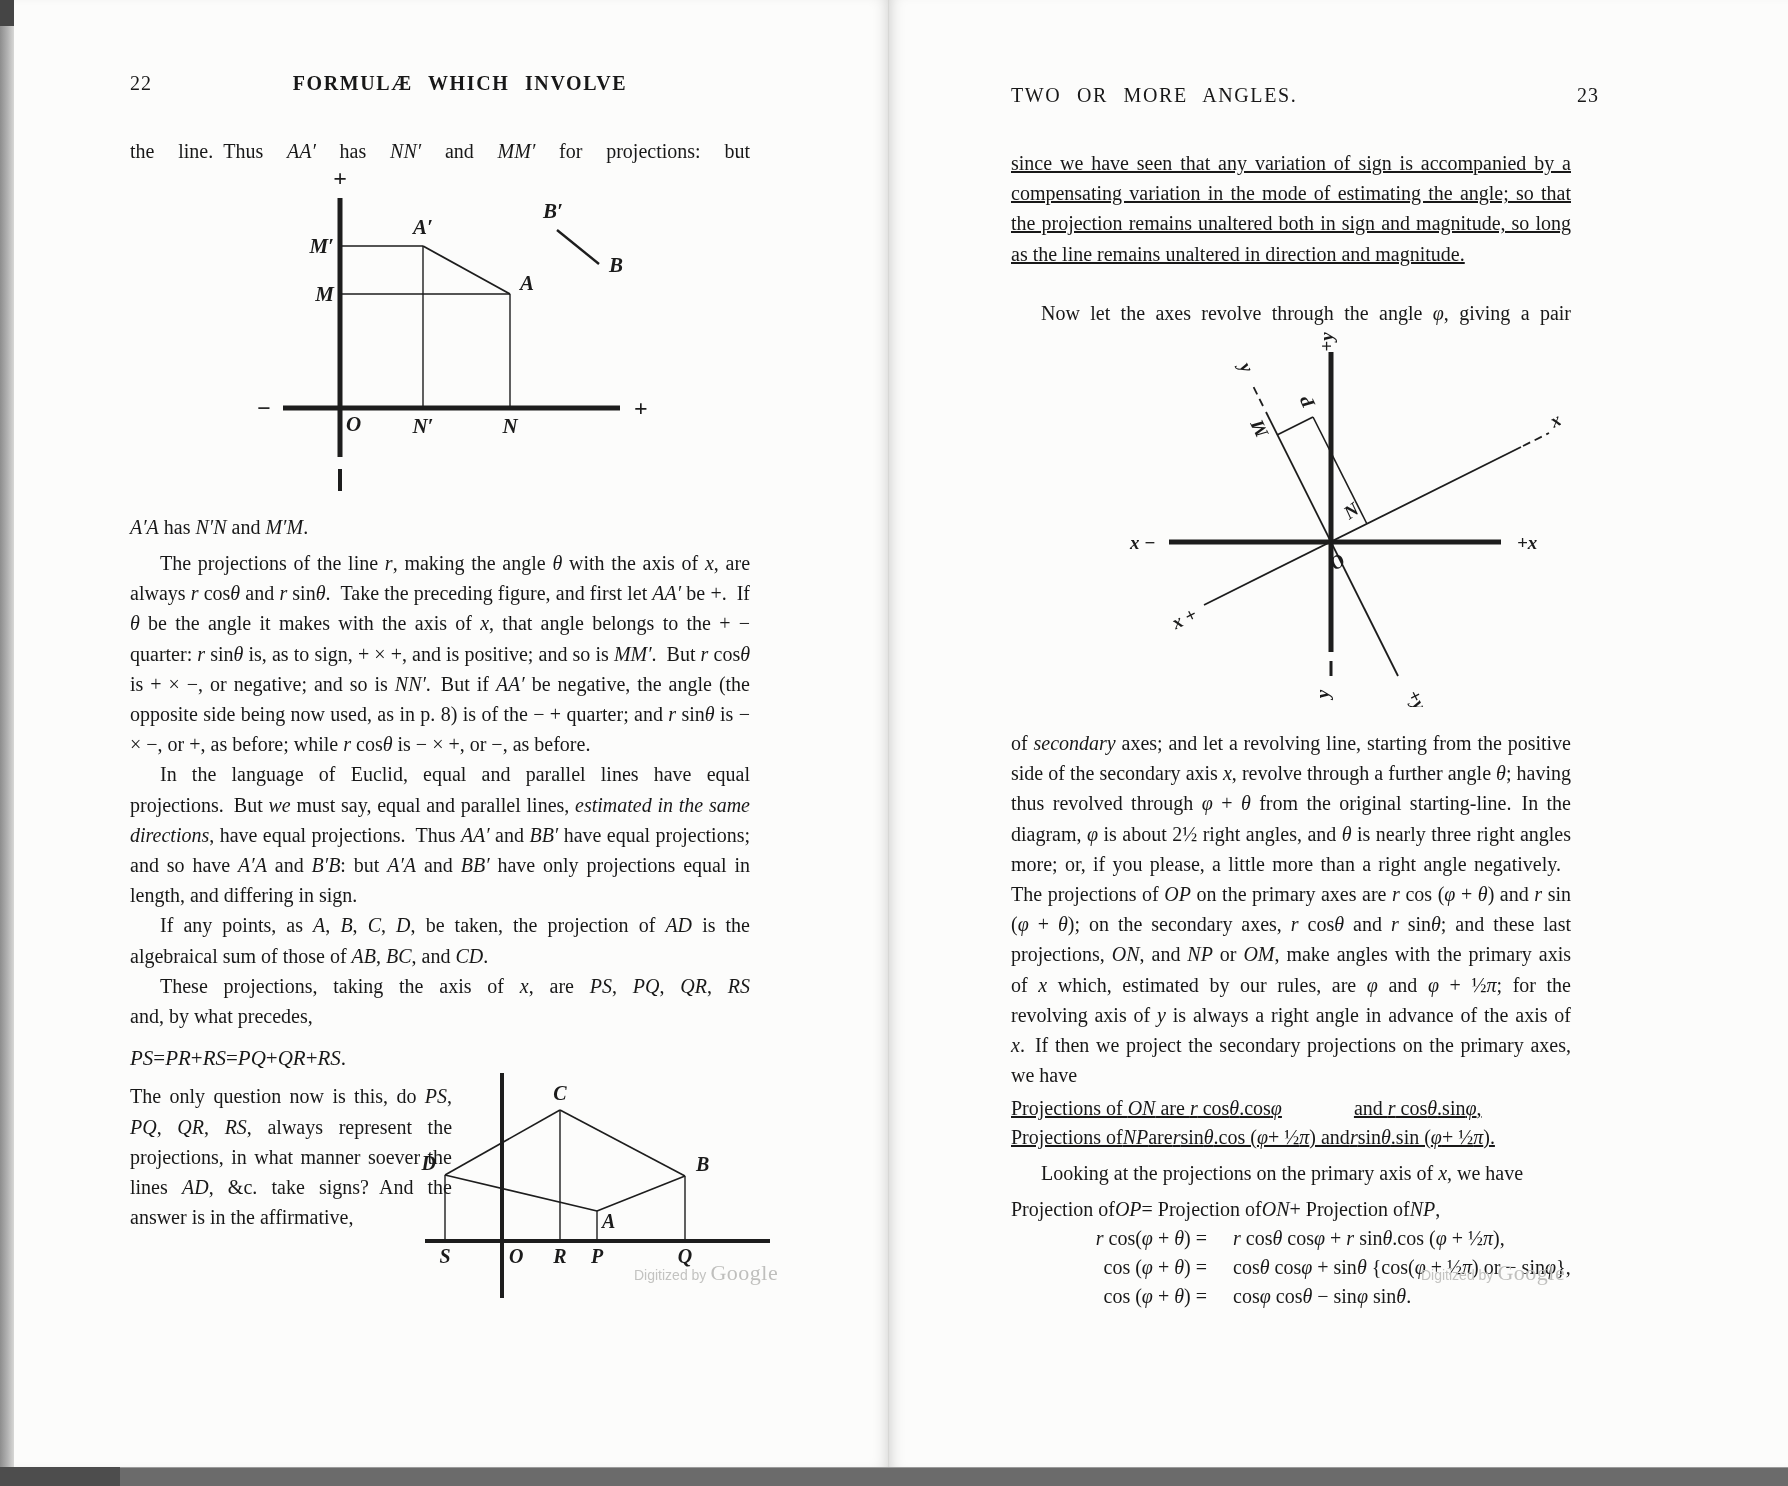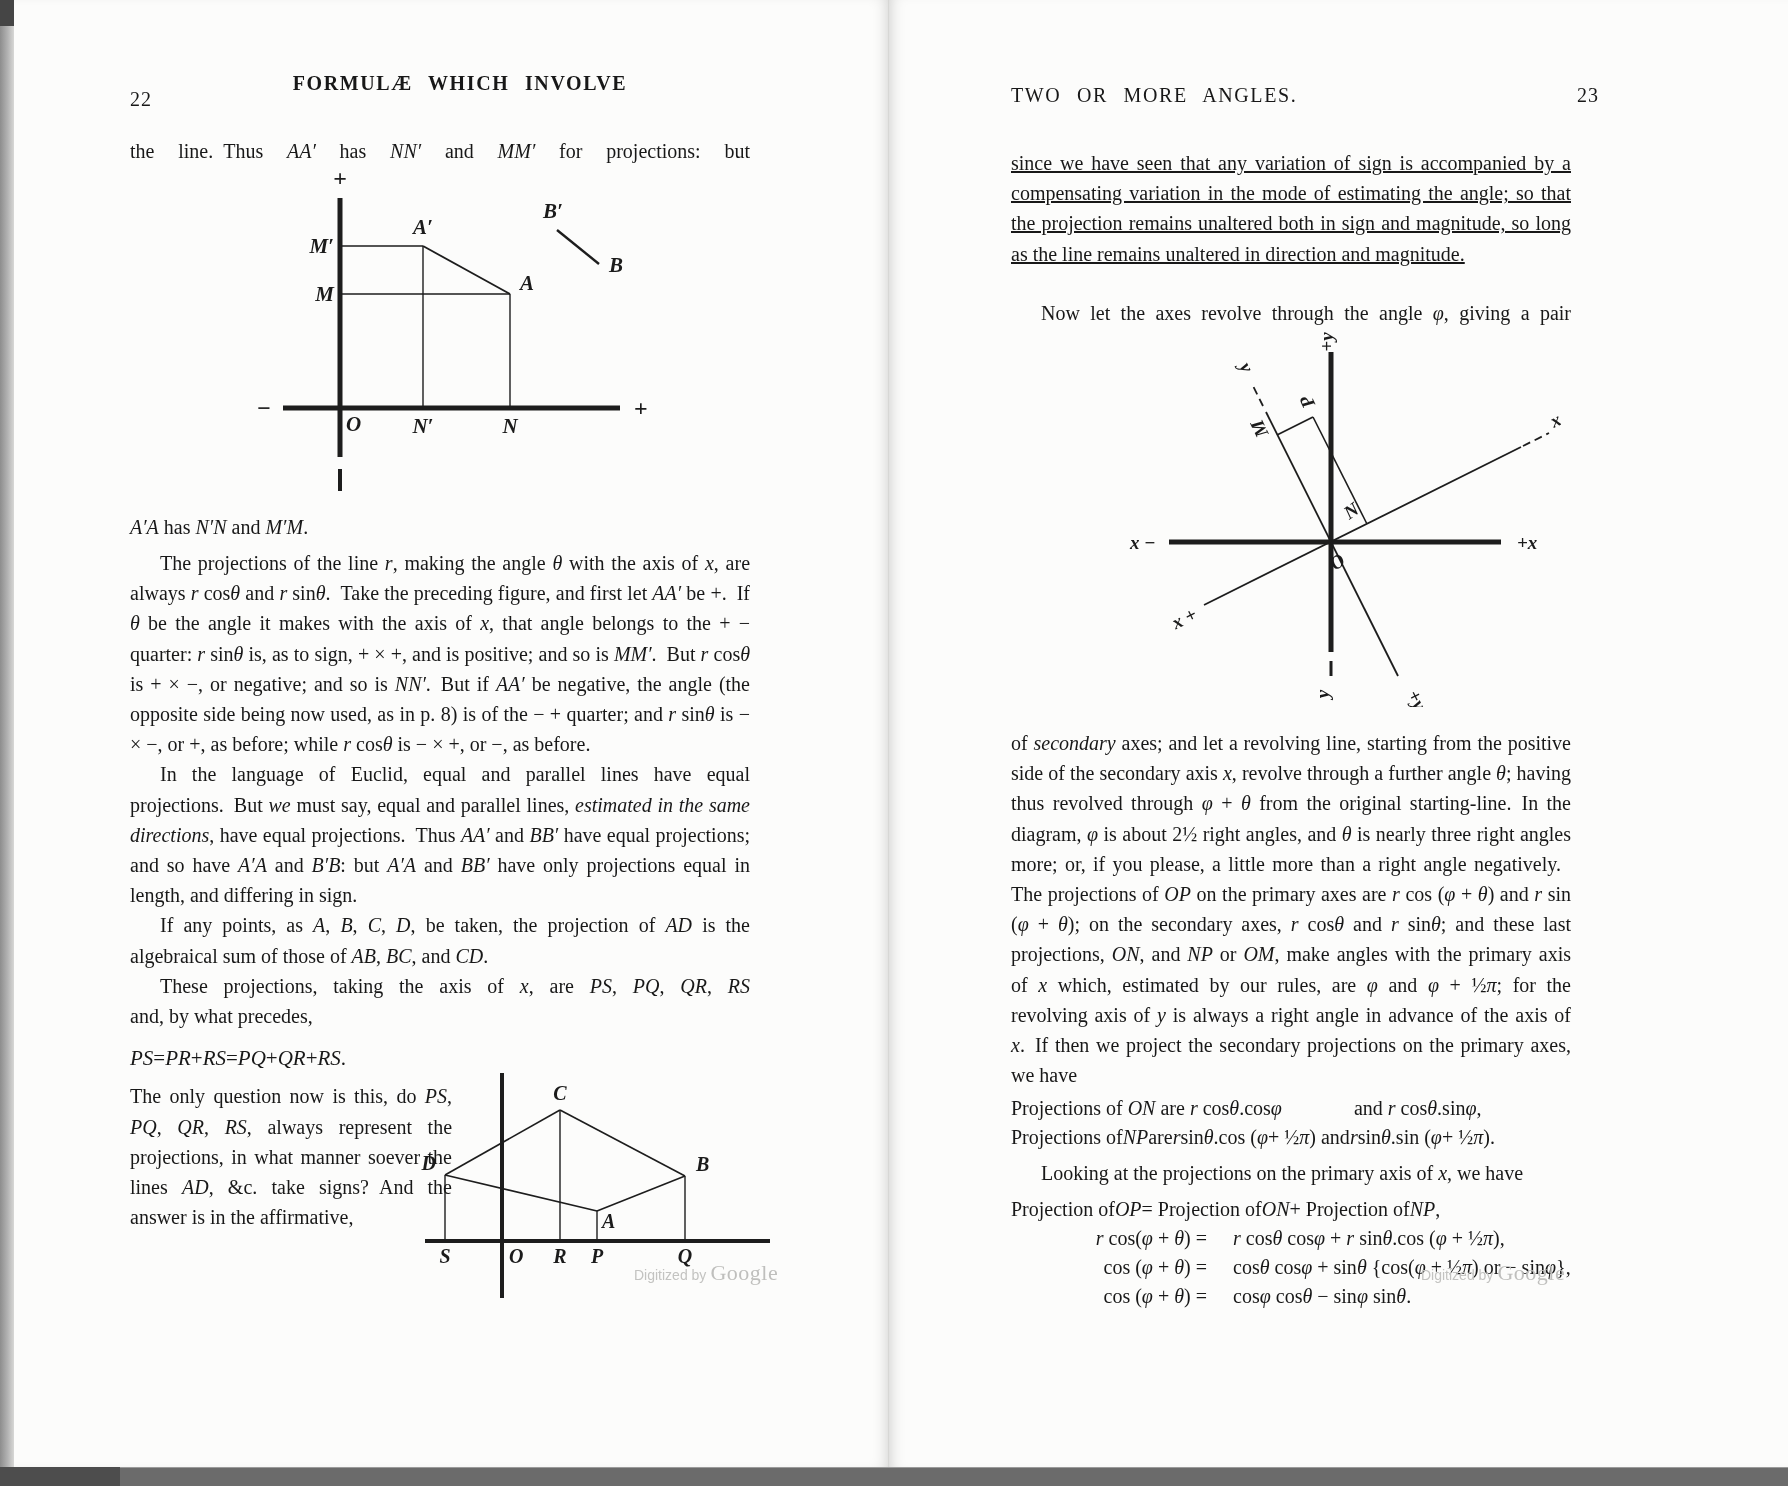--- a/index.html
+++ b/index.html
@@ -24,21 +24,21 @@
   .body-text { font-size:20px; line-height:30.2px; text-align:justify; }
   .body-text p { margin:0; }
   .indent { text-indent:30px; }
   .force-just { text-align-last:justify; }
   i { font-style:italic; }
 
   .header { font-size:20px; letter-spacing:1.6px; word-spacing:9px; }
   .pageno { font-size:20px; letter-spacing:1px; }
 
   .eq-display { font-size:21px; margin-top:12px; margin-bottom:8px; }
-  .proj-line { font-size:20px; line-height:29px; display:flex; }
+  .proj-line { font-size:20px; line-height:29px; display:flex;text-decoration:underline; }
   .proj-gap { display:inline-block; width:72px; }
   .eq-rows { font-size:20px; line-height:29px; margin-top:6px; }
   .eq-row { display:flex; }
   .eq-left { width:196px; text-align:right; flex:none; }
   .eq-right { margin-left:26px; }
   .eq-full { text-align:left; }
 
   .wm { position:absolute; white-space:nowrap; }
   .wm-prefix { font-family:"Liberation Sans","DejaVu Sans",sans-serif; font-size:14px; color:#c3c3c1; }
   .wm-brand  { font-family:Liberation Serif, serif; font-size:22px; color:#bfbfbd; letter-spacing:.5px; }
@@ -49,21 +49,21 @@
   .fig .sign { font-style:normal; }
 </style>
 </head>
 <body>
 
 <div class="stage">
 
   <div class="page page-left">
 
     <div class="abs" style="top:72px; left:116px; width:620px;">
-      <span class="pageno abs" style="left:0; top:0;margin-top:16px;">22</span>
+      <span class="pageno abs" style="left:0; top:0;">22</span>
       <div class="header" style="text-align:center; padding-left:40px;font-weight:bold;">FORMULÆ WHICH INVOLVE</div>
     </div>
 
     <div class="abs body-text force-just" style="top:136px; left:116px; width:620px;">the line. Thus <i>AA′</i> has <i>NN′</i> and <i>MM′</i> for projections: but</div>
 
     <svg class="fig abs" style="top:168px; left:216px;" width="480" height="335" viewBox="0 0 480 335">
       <g>
         <line x1="110" y1="30" x2="110" y2="289" stroke-width="5"></line>
         <line x1="110" y1="301" x2="110" y2="323" stroke-width="4"></line>
         <line x1="53" y1="240" x2="390" y2="240" stroke-width="5"></line>

